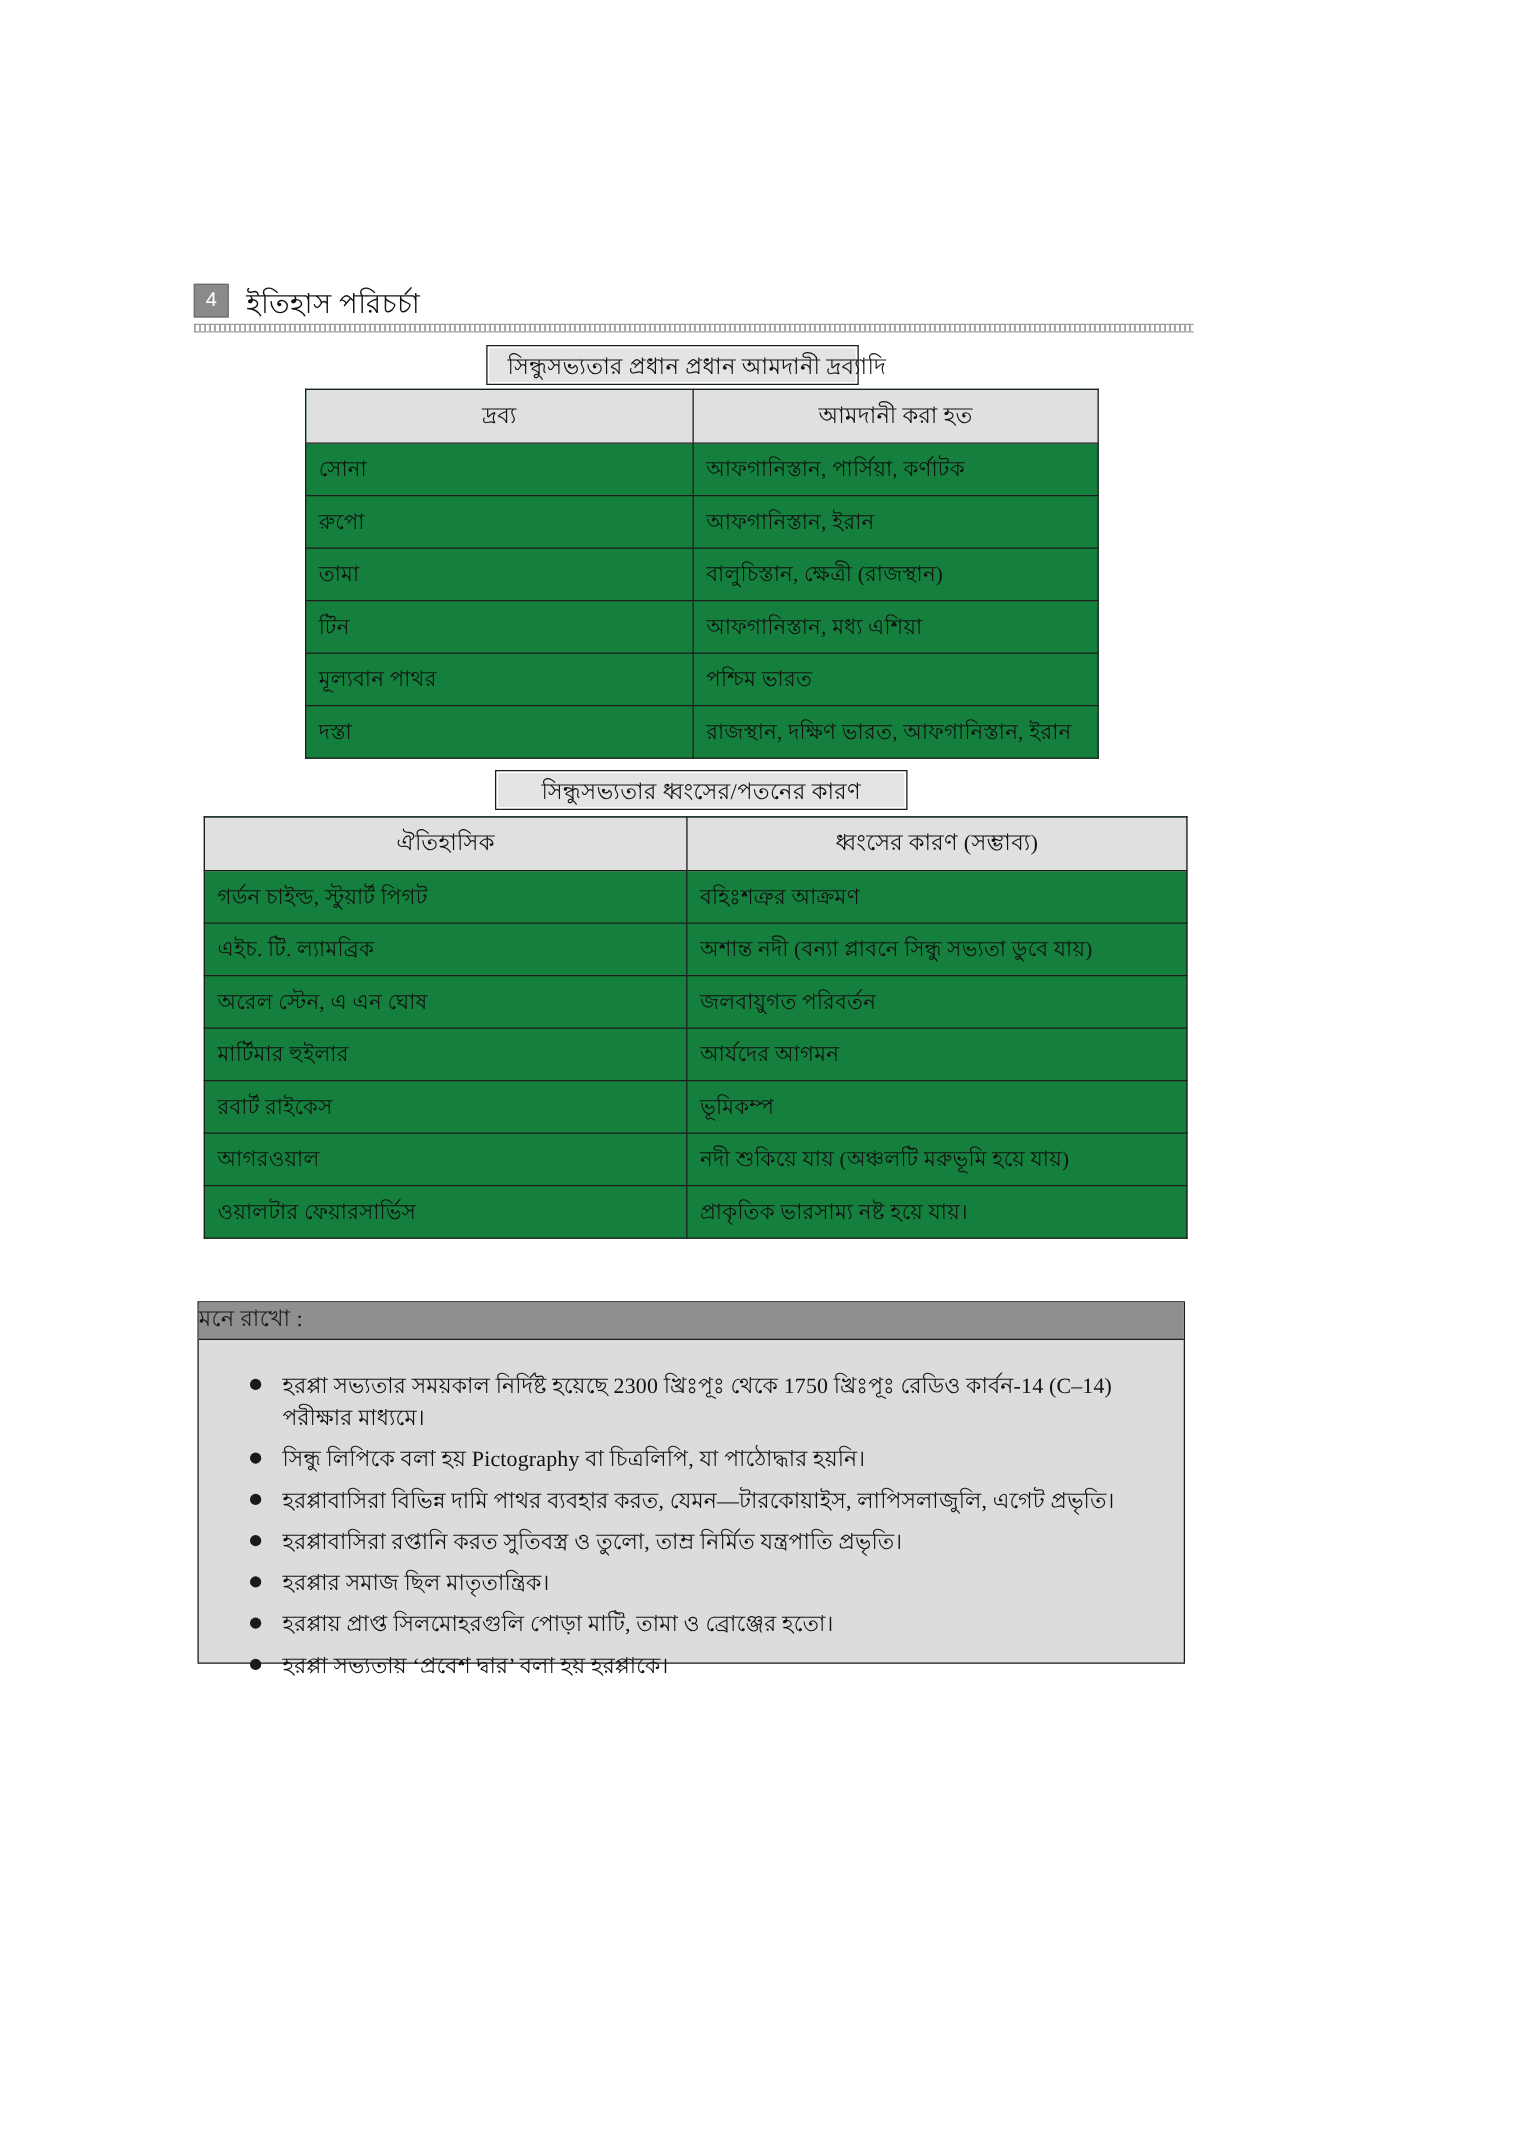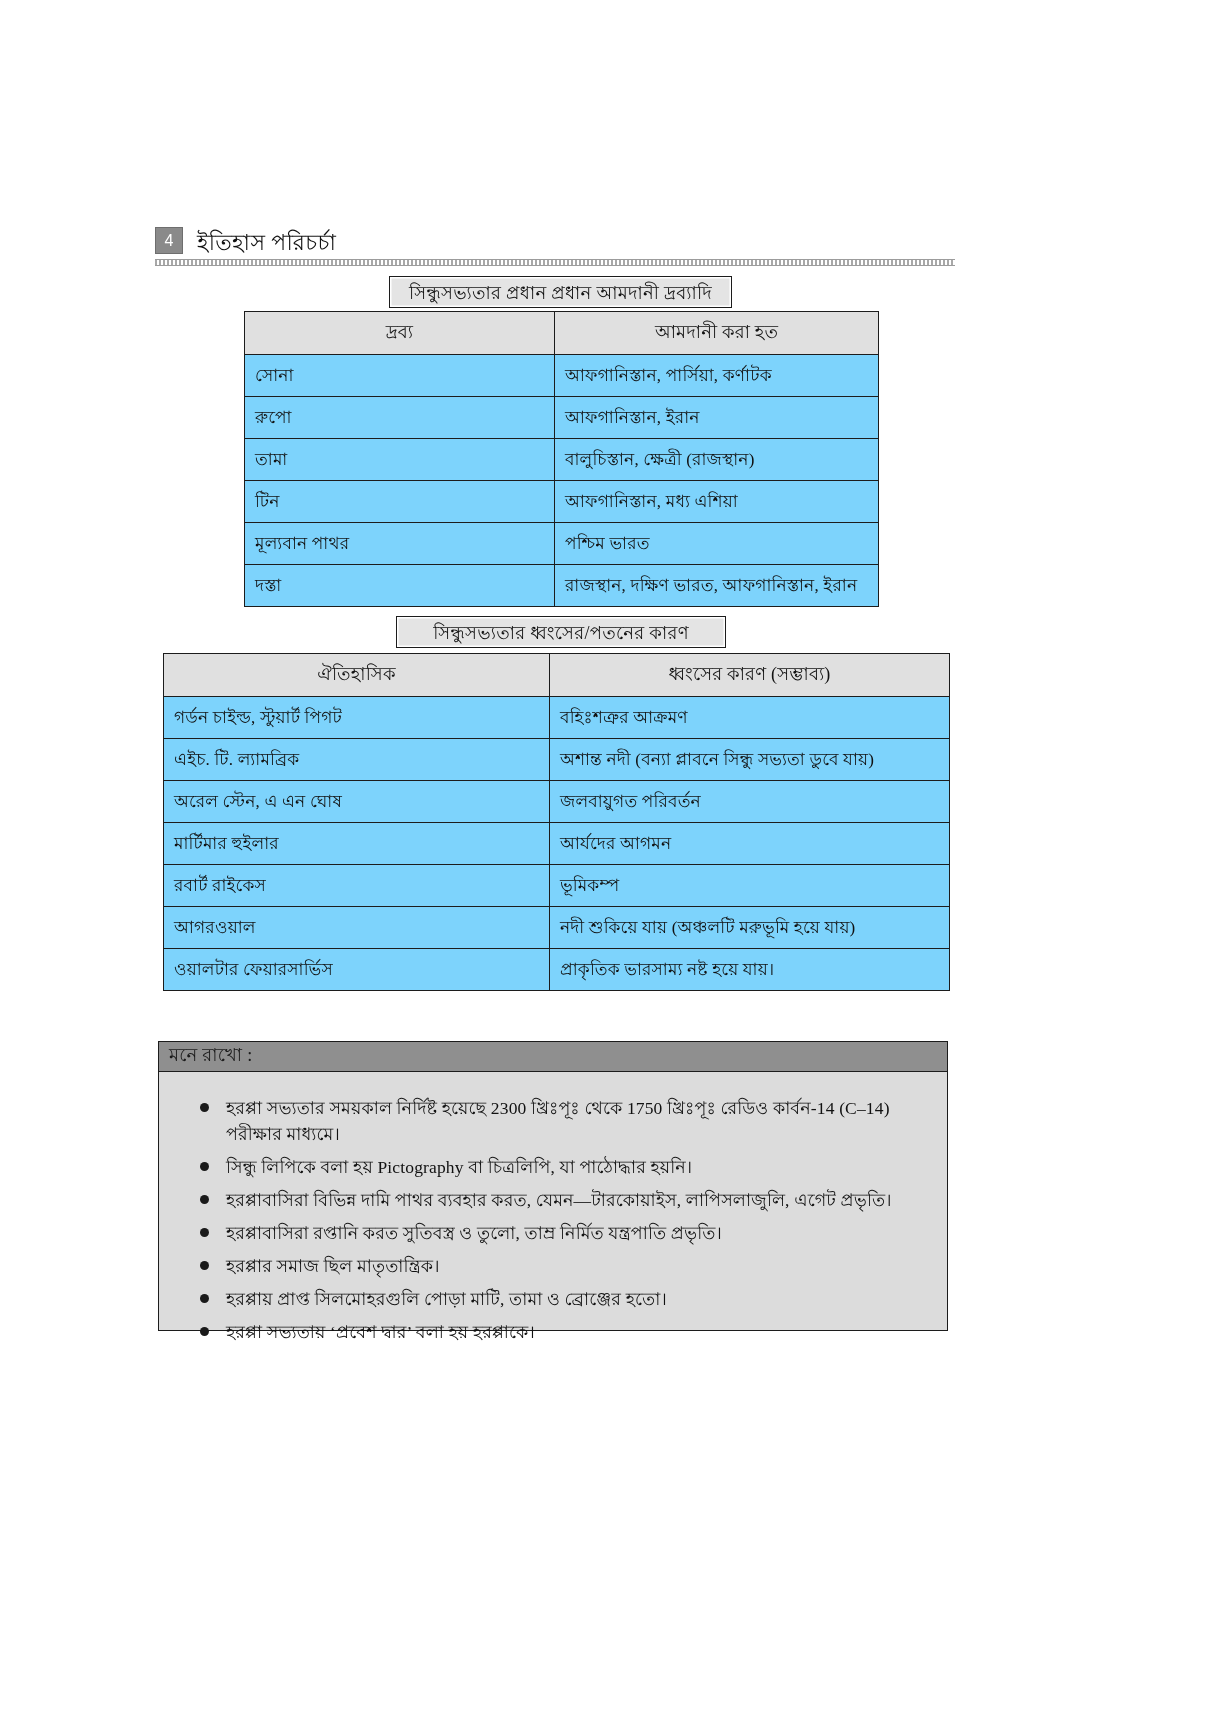--- a/index.html
+++ b/index.html
@@ -82,39 +82,39 @@
     text-align: center;
     font-size: 18px;
     letter-spacing: 0.3px;
     padding: 4px 16px;
     box-sizing: border-box;
     white-space: nowrap;
   }
   #caption-imports {
     left: 389px;
     top: 276px;
-    width: 343px;
+    width: 298px;
     height: 32px;
     line-height: 24px;
     font-family: Liberation Serif, serif;
   }
   #caption-decline {
     left: 396px;
     top: 616px;
     width: 330px;
     height: 32px;
     line-height: 24px;
   }
 
   
   table.doc-table {
     position: absolute;
     border-collapse: collapse;
     table-layout: fixed;
-    background: #7dd3fc;
+    background: #15803d;
   }
   table.doc-table td, table.doc-table th {
     border: 1.5px solid #1c1c1c;
     font-weight: normal;
     font-size: 17px;
     padding: 0 10px;
     vertical-align: middle;
     letter-spacing: 0.2px;
   }
   table.doc-table thead th {
@@ -154,21 +154,20 @@
     border: 1.5px solid #1c1c1c;
     background: #dcdcdc;
     box-sizing: border-box;
   }
   .remember-head {
     height: 30px;
     background: #8f8f8f;
     border-bottom: 1.5px solid #1c1c1c;
     display: flex;
     align-items: center;
-    padding-left: 10px;
     box-sizing: border-box;
   }
   .remember-head-label {
     font-size: 18px;
     color: #1a1a1a;
     letter-spacing: 0.3px;
   }
   ul.remember-list {
     list-style: none;
     margin: 13px;

